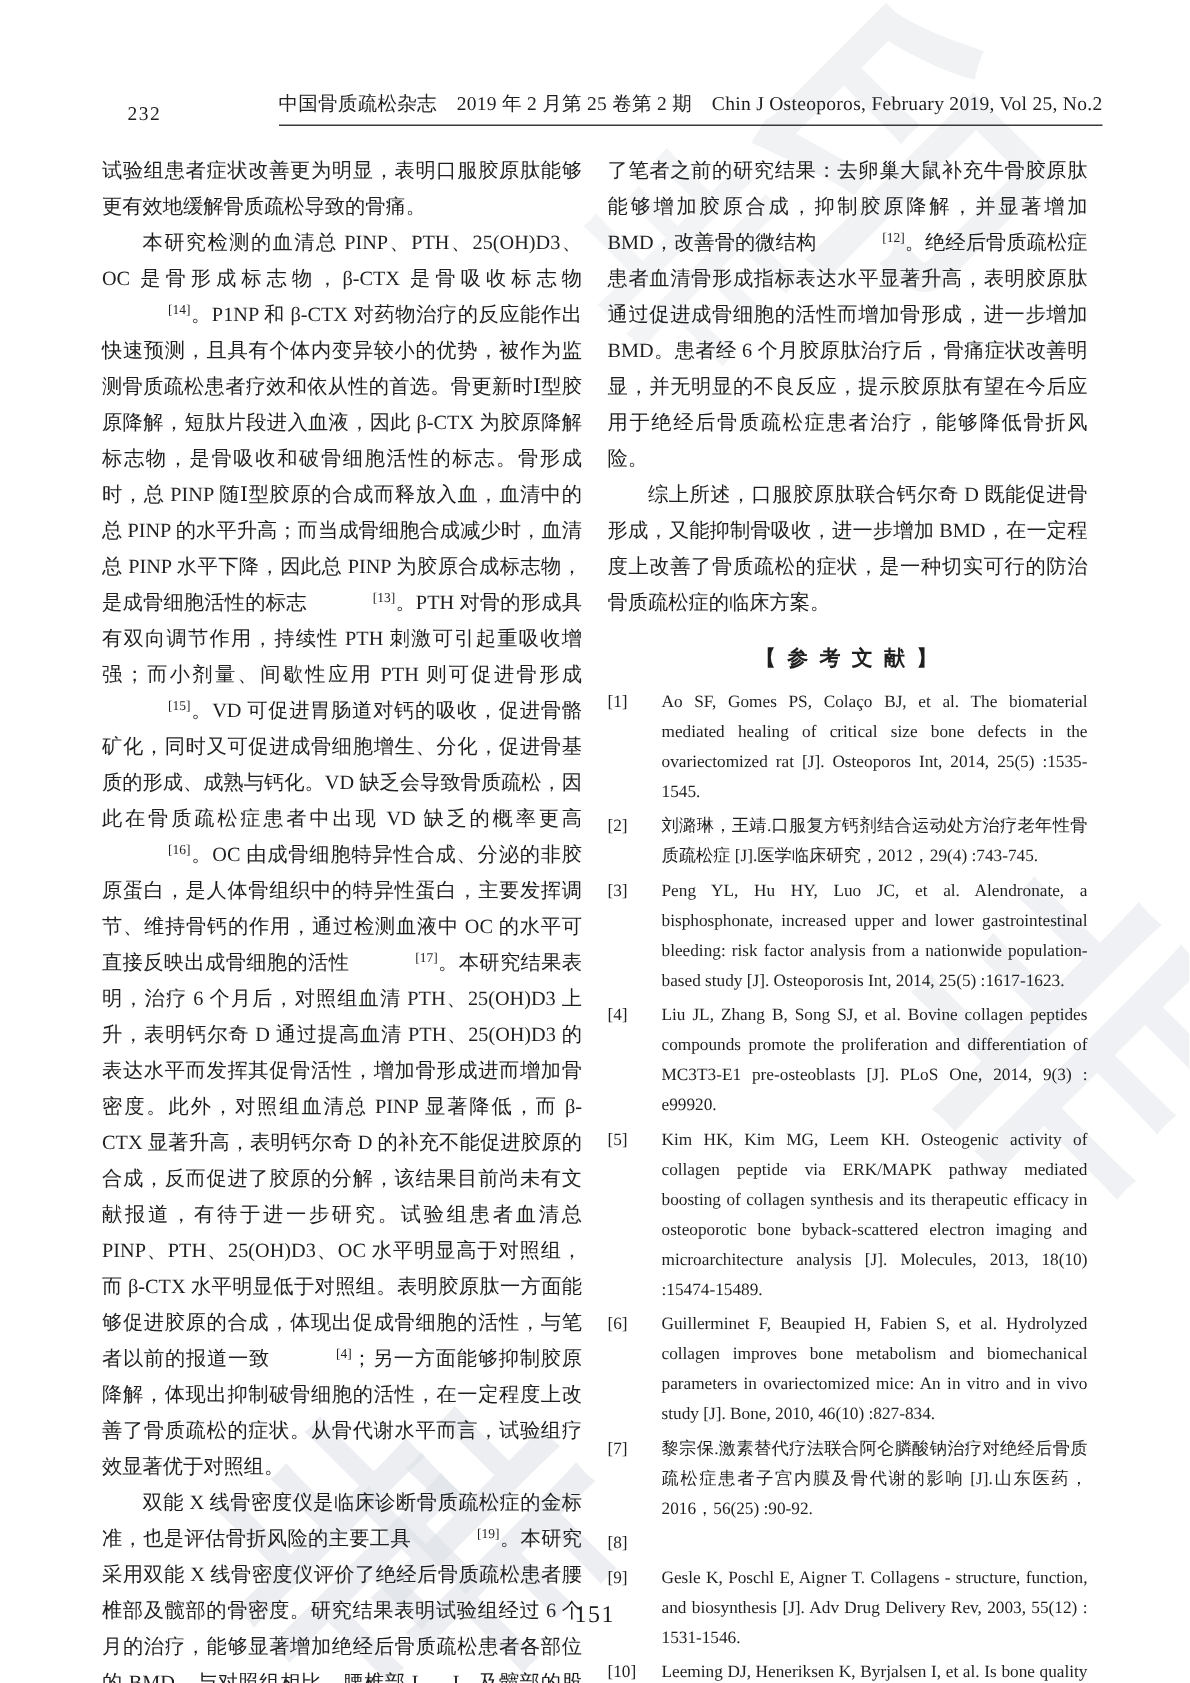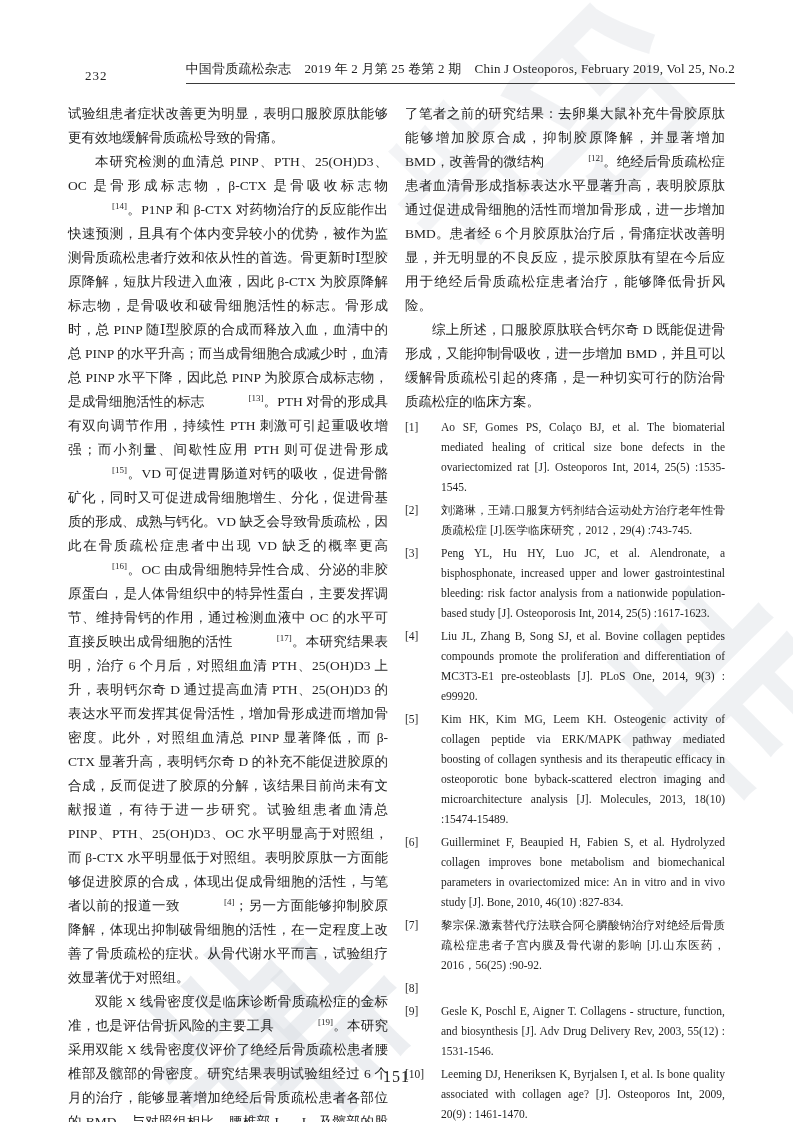--- a/index.html
+++ b/index.html
@@ -54,21 +54,22 @@
   </div>
 
   <div class="content">
     <div class="col">
       <p class="para">试验组患者症状改善更为明显，表明口服胶原肽能够更有效地缓解骨质疏松导致的骨痛。</p>
       <p class="para indent">本研究检测的血清总 PINP、PTH、25(OH)D3、OC 是骨形成标志物，β-CTX 是骨吸收标志物<sup>[14]</sup>。P1NP 和 β-CTX 对药物治疗的反应能作出快速预测，且具有个体内变异较小的优势，被作为监测骨质疏松患者疗效和依从性的首选。骨更新时Ⅰ型胶原降解，短肽片段进入血液，因此 β-CTX 为胶原降解标志物，是骨吸收和破骨细胞活性的标志。骨形成时，总 PINP 随Ⅰ型胶原的合成而释放入血，血清中的总 PINP 的水平升高；而当成骨细胞合成减少时，血清总 PINP 水平下降，因此总 PINP 为胶原合成标志物，是成骨细胞活性的标志<sup>[13]</sup>。PTH 对骨的形成具有双向调节作用，持续性 PTH 刺激可引起重吸收增强；而小剂量、间歇性应用 PTH 则可促进骨形成<sup>[15]</sup>。VD 可促进胃肠道对钙的吸收，促进骨骼矿化，同时又可促进成骨细胞增生、分化，促进骨基质的形成、成熟与钙化。VD 缺乏会导致骨质疏松，因此在骨质疏松症患者中出现 VD 缺乏的概率更高<sup>[16]</sup>。OC 由成骨细胞特异性合成、分泌的非胶原蛋白，是人体骨组织中的特异性蛋白，主要发挥调节、维持骨钙的作用，通过检测血液中 OC 的水平可直接反映出成骨细胞的活性<sup>[17]</sup>。本研究结果表明，治疗 6 个月后，对照组血清 PTH、25(OH)D3 上升，表明钙尔奇 D 通过提高血清 PTH、25(OH)D3 的表达水平而发挥其促骨活性，增加骨形成进而增加骨密度。此外，对照组血清总 PINP 显著降低，而 β-CTX 显著升高，表明钙尔奇 D 的补充不能促进胶原的合成，反而促进了胶原的分解，该结果目前尚未有文献报道，有待于进一步研究。试验组患者血清总 PINP、PTH、25(OH)D3、OC 水平明显高于对照组，而 β-CTX 水平明显低于对照组。表明胶原肽一方面能够促进胶原的合成，体现出促成骨细胞的活性，与笔者以前的报道一致<sup>[4]</sup>；另一方面能够抑制胶原降解，体现出抑制破骨细胞的活性，在一定程度上改善了骨质疏松的症状。从骨代谢水平而言，试验组疗效显著优于对照组。</p>
       <p class="para indent">双能 X 线骨密度仪是临床诊断骨质疏松症的金标准，也是评估骨折风险的主要工具<sup>[19]</sup>。本研究采用双能 X 线骨密度仪评价了绝经后骨质疏松患者腰椎部及髋部的骨密度。研究结果表明试验组经过 6 个月的治疗，能够显著增加绝经后骨质疏松患者各部位的 BMD，与对照组相比，腰椎部 L₂、L₄ 及髋部的股骨颈、粗隆间 BMD 疗效明显，进一步验证</p>
     </div>
     <div class="col">
       <p class="para">了笔者之前的研究结果：去卵巢大鼠补充牛骨胶原肽能够增加胶原合成，抑制胶原降解，并显著增加 BMD，改善骨的微结构<sup>[12]</sup>。绝经后骨质疏松症患者血清骨形成指标表达水平显著升高，表明胶原肽通过促进成骨细胞的活性而增加骨形成，进一步增加 BMD。患者经 6 个月胶原肽治疗后，骨痛症状改善明显，并无明显的不良反应，提示胶原肽有望在今后应用于绝经后骨质疏松症患者治疗，能够降低骨折风险。</p>
-      <p class="para indent">综上所述，口服胶原肽联合钙尔奇 D 既能促进骨形成，又能抑制骨吸收，进一步增加 BMD，并且可以缓解骨质疏松引起的疼痛，是一种切实可行的防治骨质疏松症的临床方案。</p>
+      <p class="para indent">综上所述，口服胶原肽联合钙尔奇 D 既能促进骨形成，又能抑制骨吸收，进一步增加 BMD，在一定程度上改善了骨质疏松的症状，是一种切实可行的防治骨质疏松症的临床方案。</p>
+      <div class="refs-heading">【 参  考  文  献 】</div>
       <div id="refs">
           <div class="ref">
             <span class="ref-label">[1]</span>
             <span class="ref-text">Ao SF, Gomes PS, Colaço BJ, et al. The biomaterial mediated healing of critical size bone defects in the ovariectomized rat [J]. Osteoporos Int, 2014, 25(5) :1535-1545.</span>
           </div>
           <div class="ref">
             <span class="ref-label">[2]</span>
             <span class="ref-text">刘潞琳，王靖.口服复方钙剂结合运动处方治疗老年性骨质疏松症 [J].医学临床研究，2012，29(4) :743-745.</span>
           </div>
           <div class="ref">

